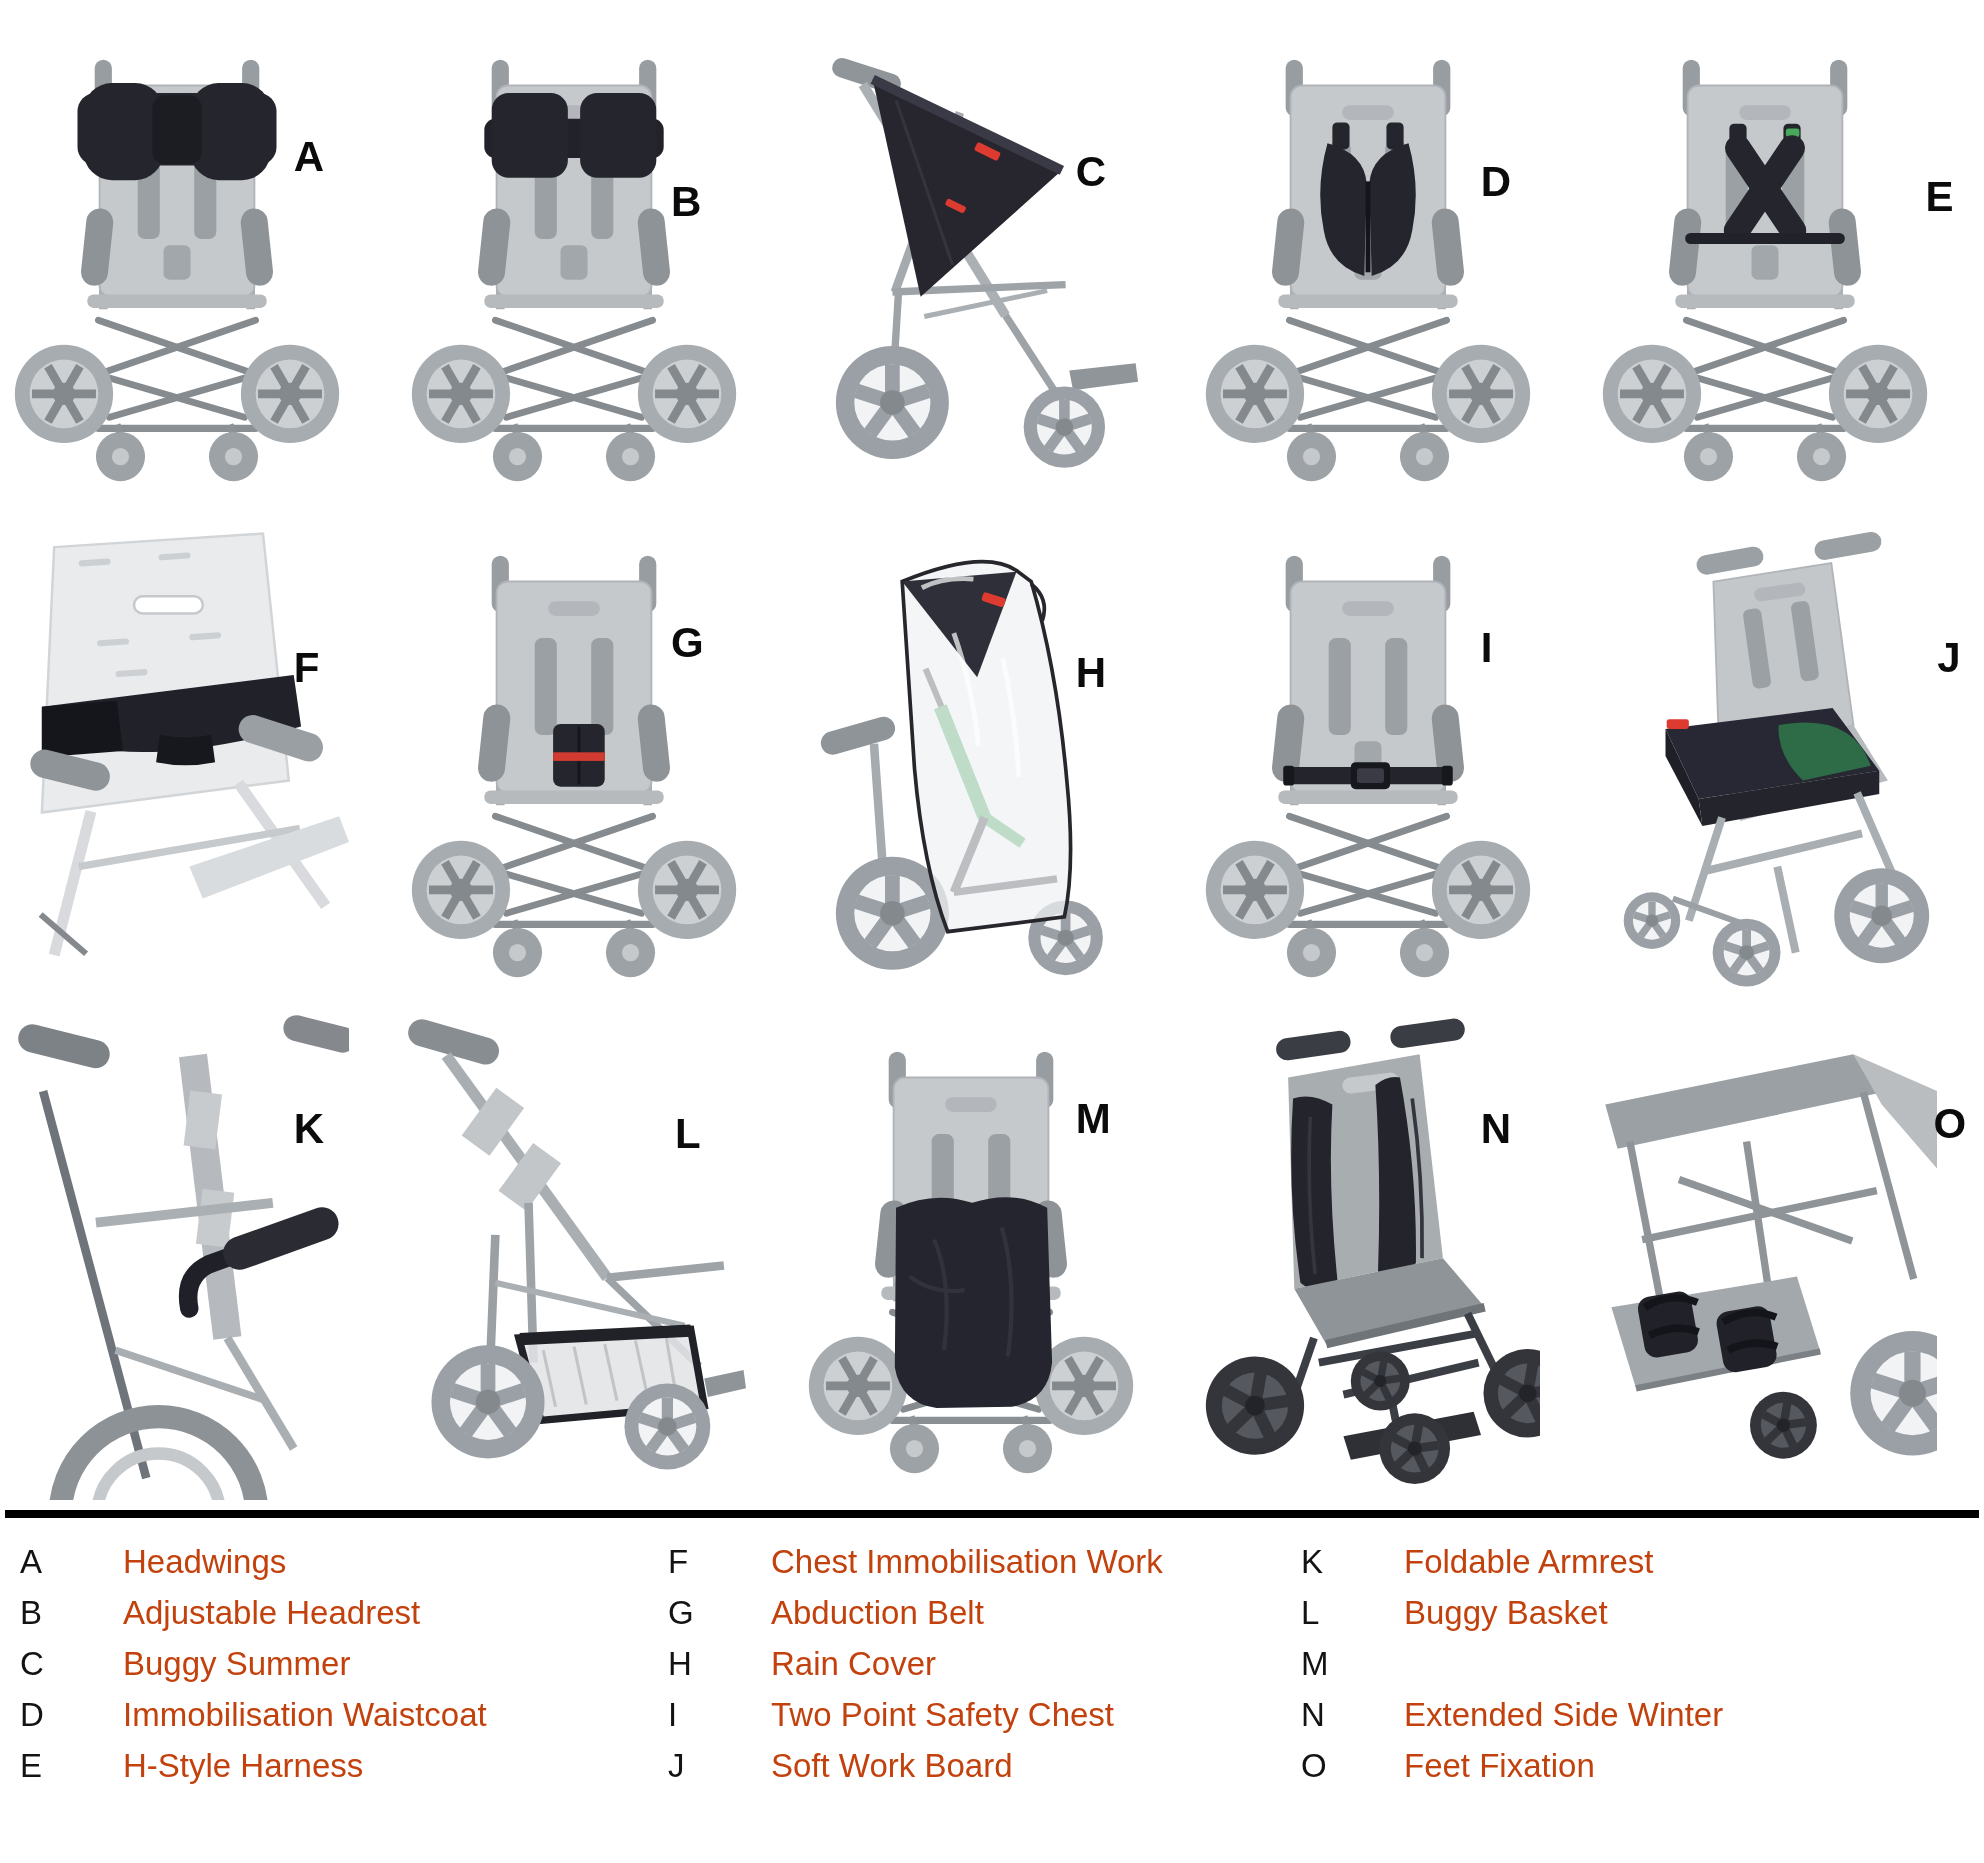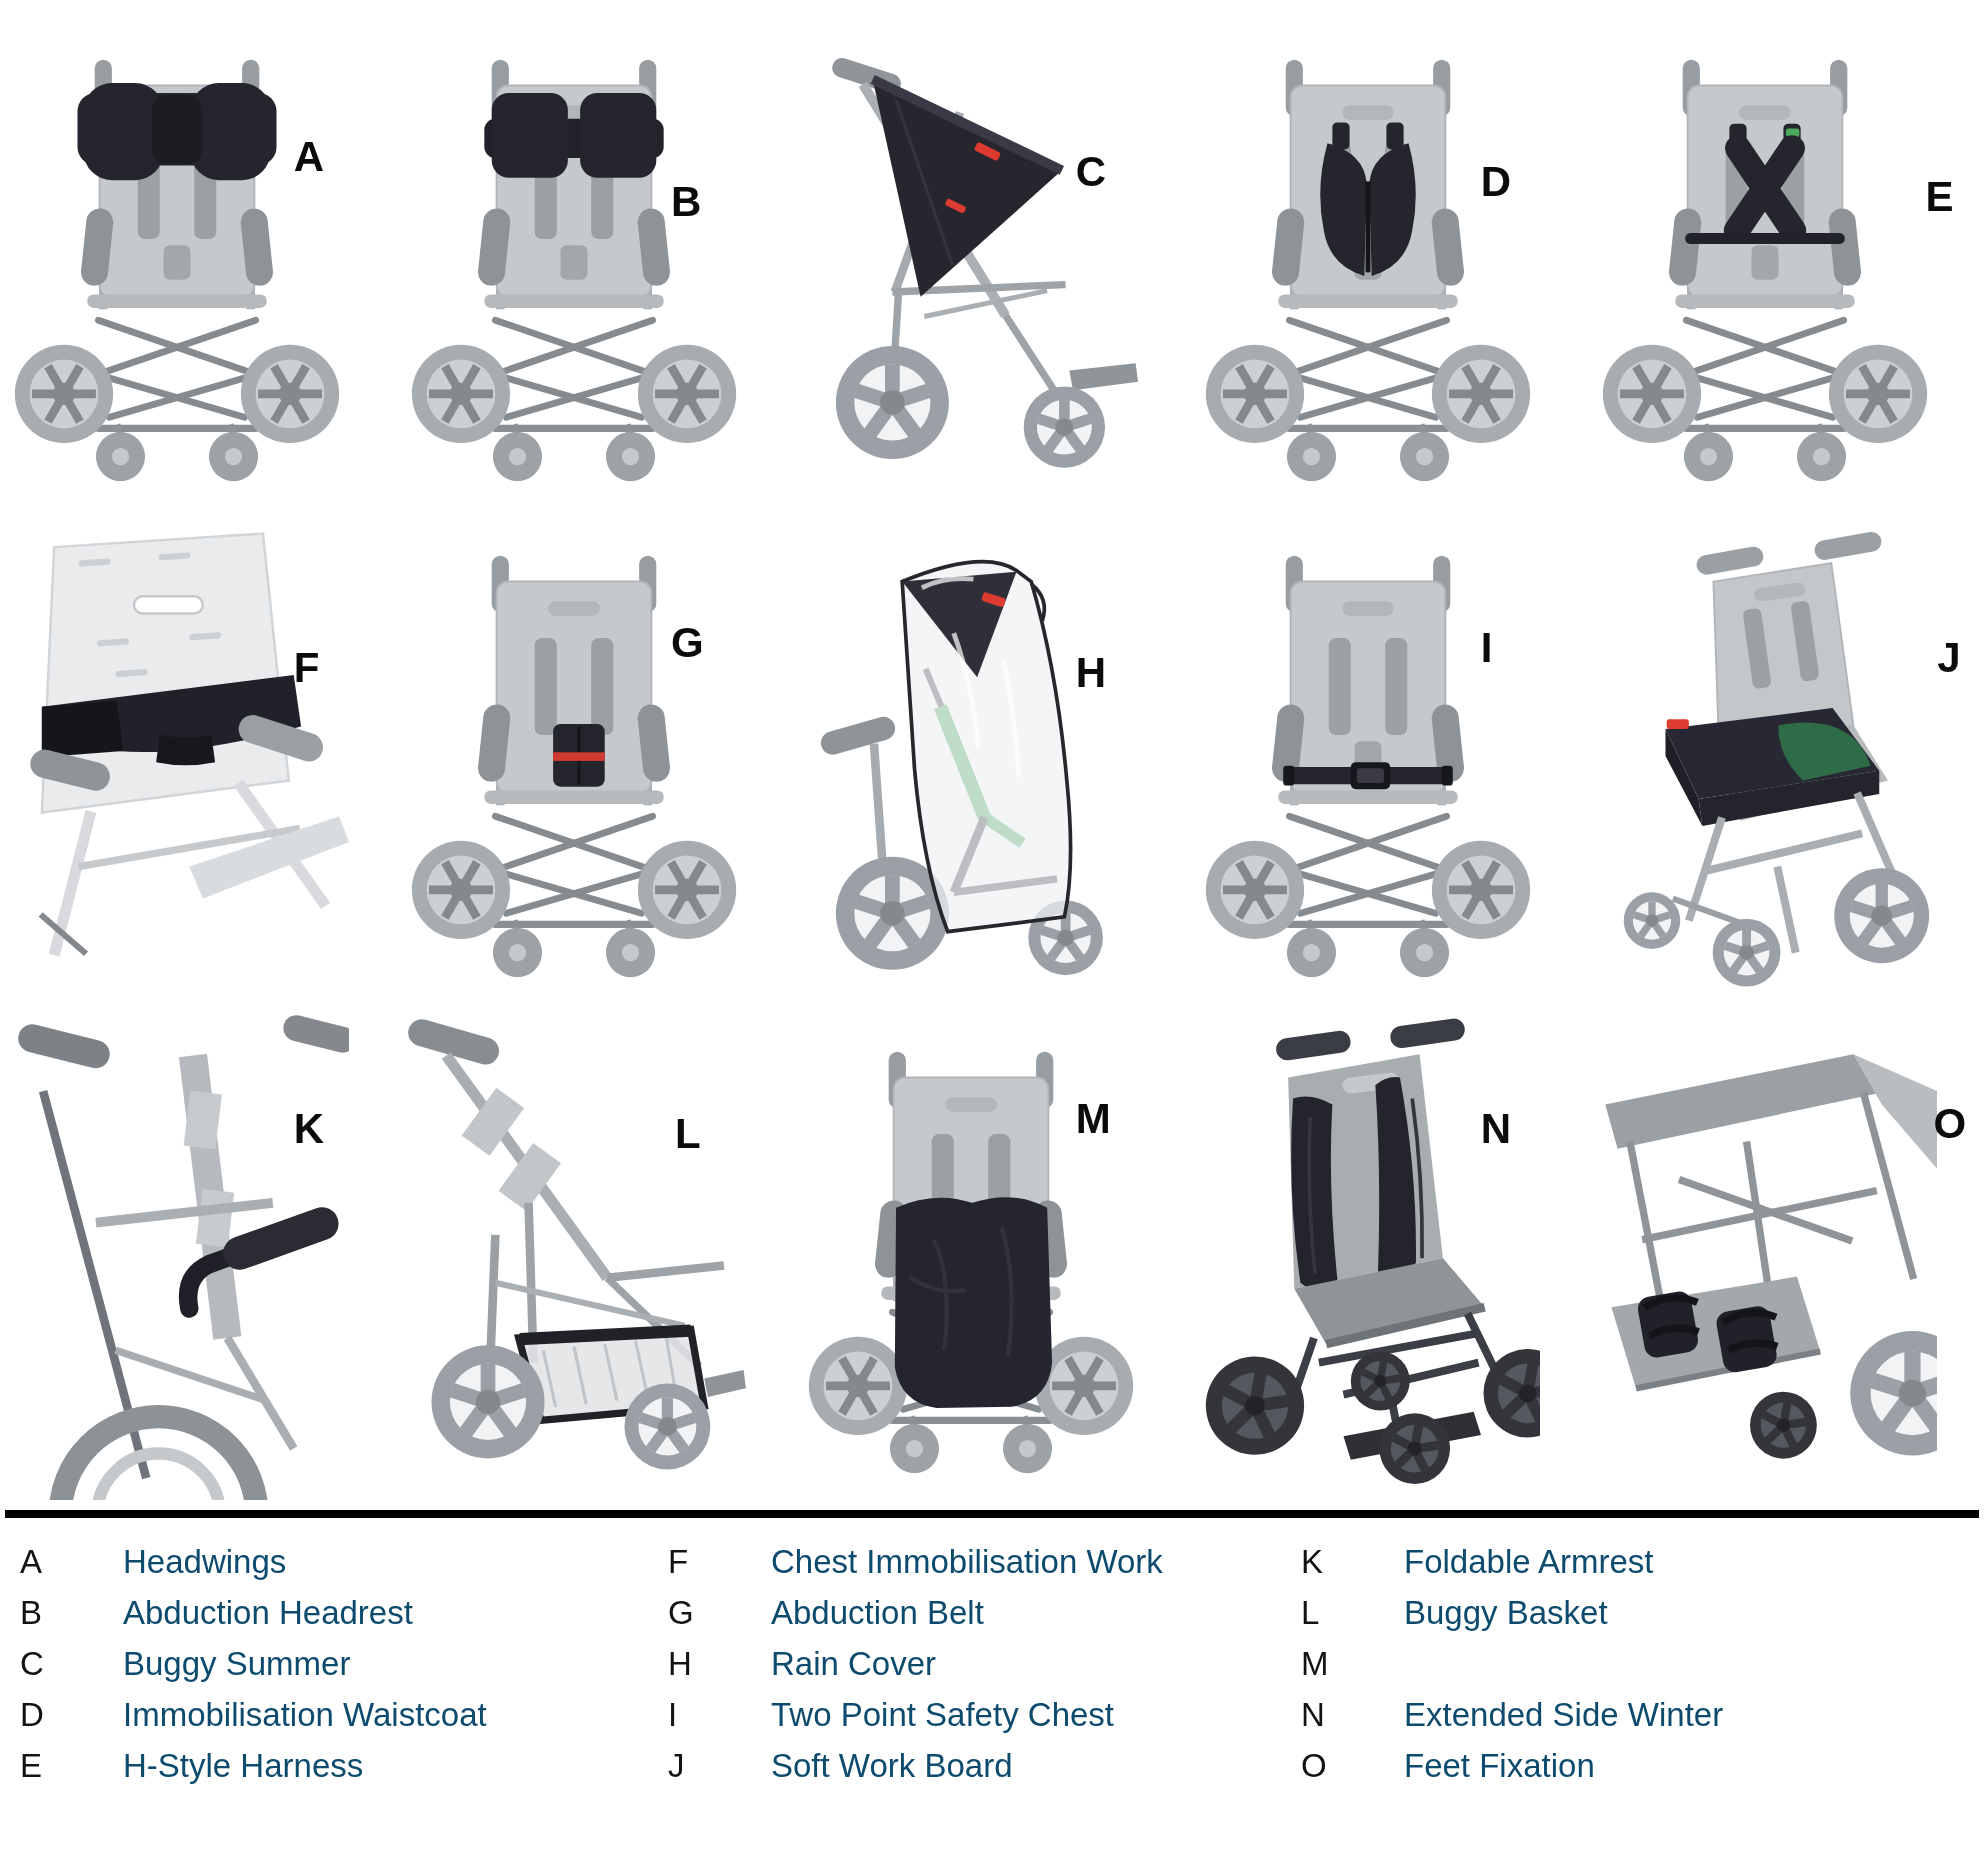--- a/index.html
+++ b/index.html
@@ -9,21 +9,21 @@
         display:grid;grid-template-columns:repeat(5,397px);grid-template-rows:repeat(3,496px);}
   .cell{position:relative;margin:0;}
   .cell svg{position:absolute;left:5.3px;top:0;width:344px;height:496px;}
   .tile-letter{position:absolute;font-size:42px;font-weight:bold;color:#0b0b0c;line-height:1;}
   .rule{position:absolute;top:1510px;left:5.3px;width:1974px;height:8px;background:#000;}
   .legend{position:absolute;top:1536px;left:0;width:1985px;height:265px;}
   .lcol{position:absolute;top:0;}
   .lcol.c1{left:20px;} .lcol.c2{left:668px;} .lcol.c3{left:1301px;}
   .lrow{display:flex;align-items:center;height:51px;}
   .lletter{display:inline-block;width:103px;font-size:33px;color:#131313;}
-  .llabel{font-size:33px;color:#0c4a6e;white-space:nowrap;}
+  .llabel{font-size:33px;color:#c2410c;white-space:nowrap;}
 </style>
 </head>
 <body>
 
 <svg width="0" height="0" style="position:absolute" aria-hidden="true">
 <defs>
   <g id="wheelBig">
     <circle r="80" fill="#a7acb0"></circle>
         <circle r="56" fill="#cdd0d3"></circle>
     <g stroke="#84898d" stroke-width="14">
@@ -415,21 +415,21 @@
 
   <section class="legend">
 
     <div class="lcol c1">
       <div class="lrow">
         <span class="lletter">A</span>
         <span class="llabel">Headwings</span>
       </div>
       <div class="lrow">
         <span class="lletter">B</span>
-        <span class="llabel">Abduction Headrest</span>
+        <span class="llabel">Adjustable Headrest</span>
       </div>
       <div class="lrow">
         <span class="lletter">C</span>
         <span class="llabel">Buggy Summer</span>
       </div>
       <div class="lrow">
         <span class="lletter">D</span>
         <span class="llabel">Immobilisation Waistcoat</span>
       </div>
       <div class="lrow">

